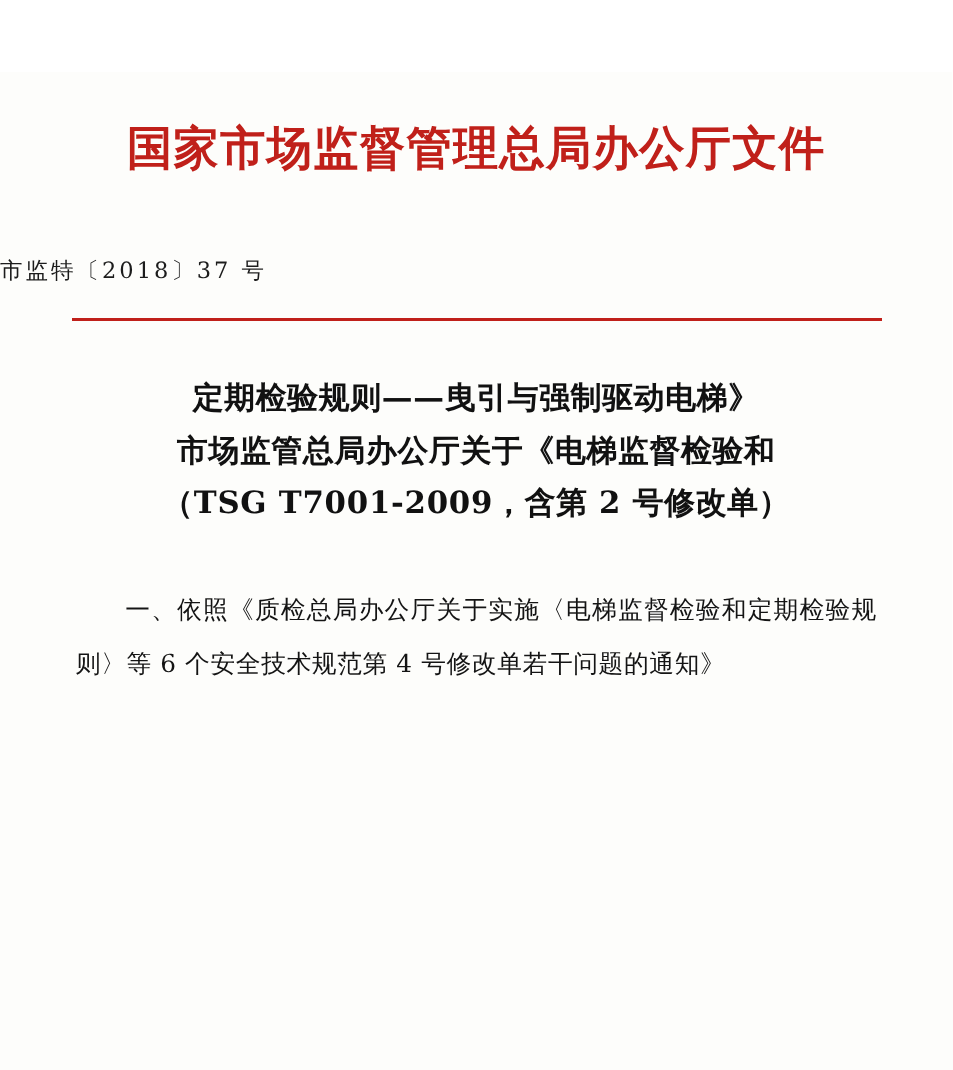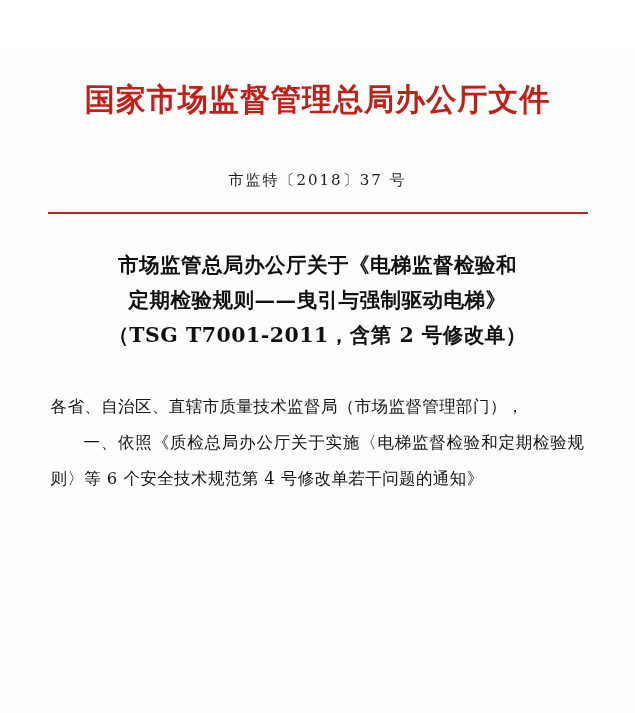--- a/index.html
+++ b/index.html
@@ -35,21 +35,20 @@
     font-size: 31px;
     letter-spacing: 1px;
     line-height: 1.15;
     white-space: nowrap;
     transform: scaleX(0.97);
   }
 
   
   .docnum-wrap {
     margin-top: 52px;
-    text-align: center;
   }
   .docnum {
     font-size: 15px;
     letter-spacing: 2px;
     color: #1c1c1c;
   }
 
   
   .red-rule {
     margin: 22px auto 0 auto;
@@ -113,25 +112,24 @@
     <div class="masthead-title">国家市场监督管理总局办公厅文件</div>
   </div>
 
   <div class="docnum-wrap">
     <span class="docnum">市监特〔2018〕37 号</span>
   </div>
 
   <div class="red-rule"></div>
 
   <div class="doc-title">
+    <span class="tline">定期检验规则——曳引与强制驱动电梯》</span>
     <span class="tline">市场监管总局办公厅关于《电梯监督检验和</span>
-    <span class="tline">定期检验规则——曳引与强制驱动电梯》</span>
-    <span class="tline">（TSG T7001-2011，含第 2 号修改单）</span>
+    <span class="tline">（TSG T7001-2009，含第 2 号修改单）</span>
   </div>
 
   <div class="body-text">
-    <p>各省、自治区、直辖市质量技术监督局（市场监督管理部门），</p>
     <p class="indent">一、依照《质检总局办公厅关于实施〈电梯监督检验和定期检验规则〉等 6 个安全技术规范第 4 号修改单若干问题的通知》</p>
   </div>
 
   <div class="footer">— 1 —</div>
 
 </div>
 
 </body></html>

